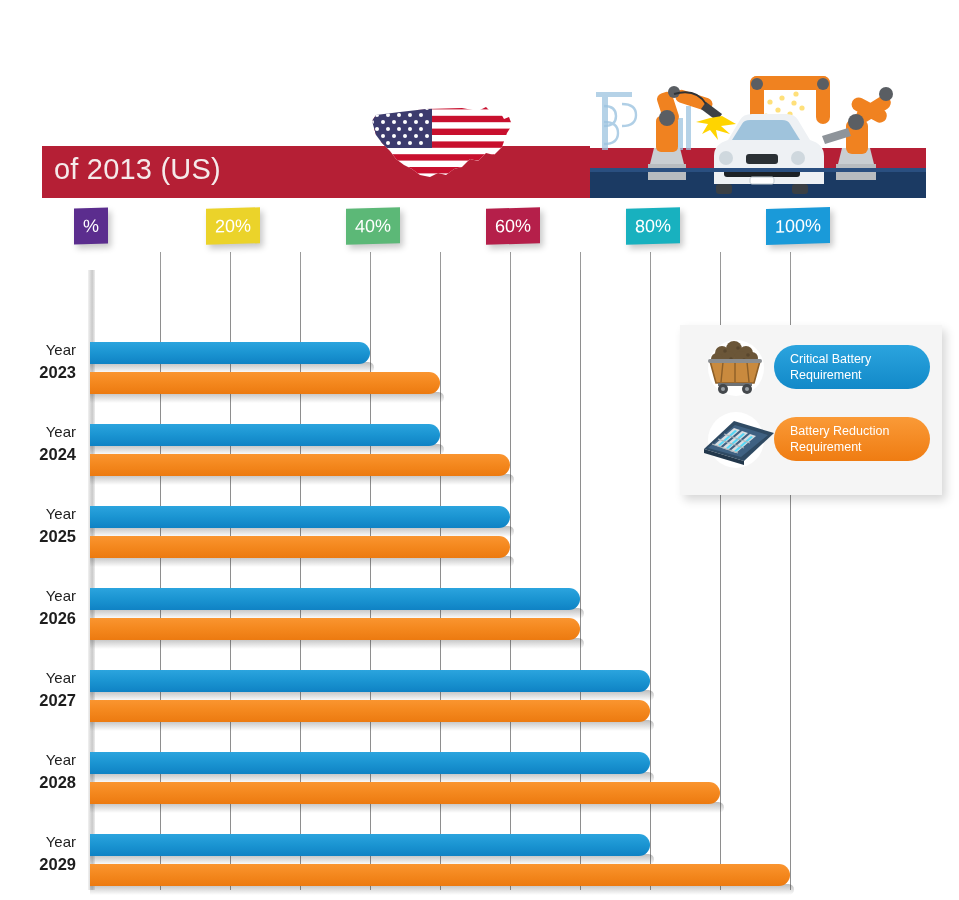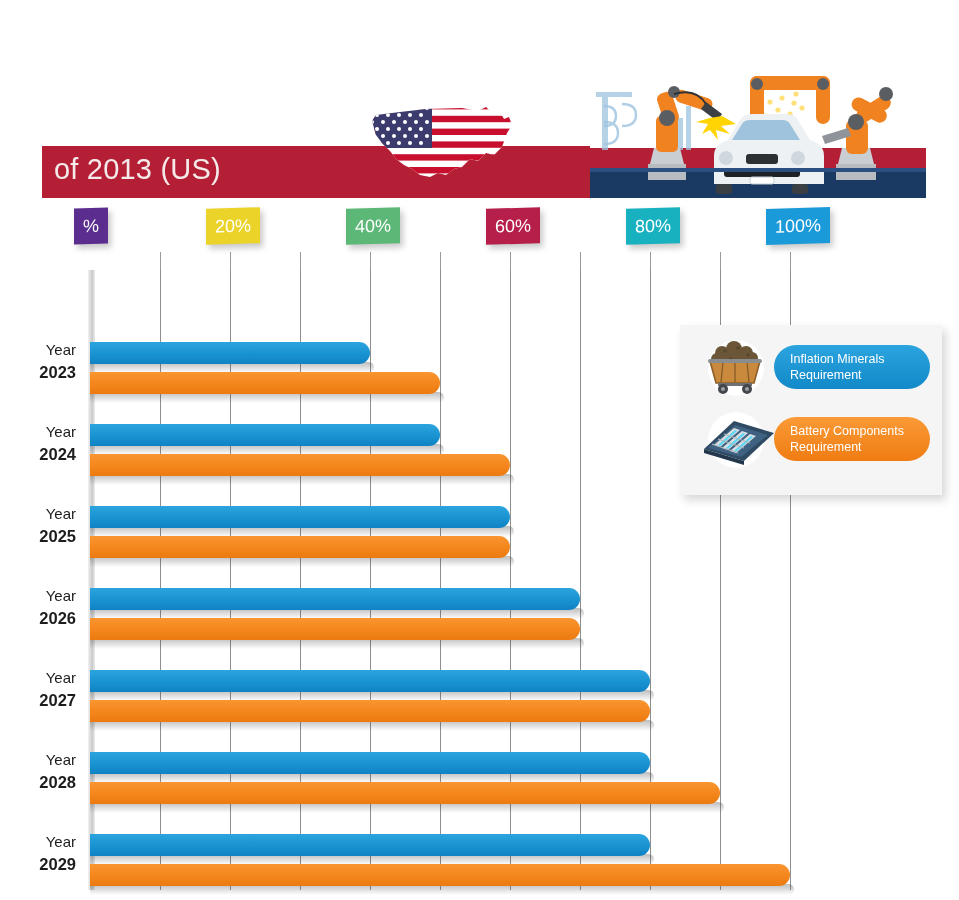--- a/index.html
+++ b/index.html
@@ -381,21 +381,21 @@
               <line x1="53" y1="23" x2="55" y2="43"></line>
             </g>
             <rect x="14" y="20" width="54" height="4" rx="2" fill="#8a8d90"></rect>
             <rect x="24" y="44" width="34" height="3" fill="#6e7276"></rect>
             <circle cx="29" cy="50" r="5" fill="#44484c"></circle>
             <circle cx="53" cy="50" r="5" fill="#44484c"></circle>
             <circle cx="29" cy="50" r="2" fill="#9aa0a6"></circle>
             <circle cx="53" cy="50" r="2" fill="#9aa0a6"></circle>
           </svg></div>
         <div class="legend-pill blue">
-          <span>Inflation Minerals</span>
+          <span>Critical Battery</span>
           <span>Requirement</span>
         </div>
       </div>
       <div class="legend-row" style="top: 86px;">
         <div class="legend-icon"><svg viewBox="0 0 86 58">
             <circle cx="42" cy="29" r="28" fill="#fff"></circle>
             <polygon points="10,38 40,10 80,22 50,50" fill="#2f4a63"></polygon>
             <polygon points="14,37 41,14 74,24 47,46" fill="#3f6182"></polygon>
             <g fill="#d8dde1">
               <polygon points="20,34 40,17 46,19 26,36"></polygon>
@@ -408,19 +408,19 @@
               <polygon points="40,40 57,25 59,26 42,41"></polygon>
             </g>
             <g stroke="#aeb6bc" stroke-width="1.2">
               <line x1="18" y1="33" x2="44" y2="42"></line>
               <line x1="24" y1="28" x2="50" y2="37"></line>
               <line x1="30" y1="23" x2="56" y2="32"></line>
             </g>
             <polygon points="10,38 50,50 50,54 10,42" fill="#22374b"></polygon>
           </svg></div>
         <div class="legend-pill orange">
-          <span>Battery Components</span>
+          <span>Battery Reduction</span>
           <span>Requirement</span>
         </div>
       </div>
     </div>
 
 </div>
 
 </body></html>

